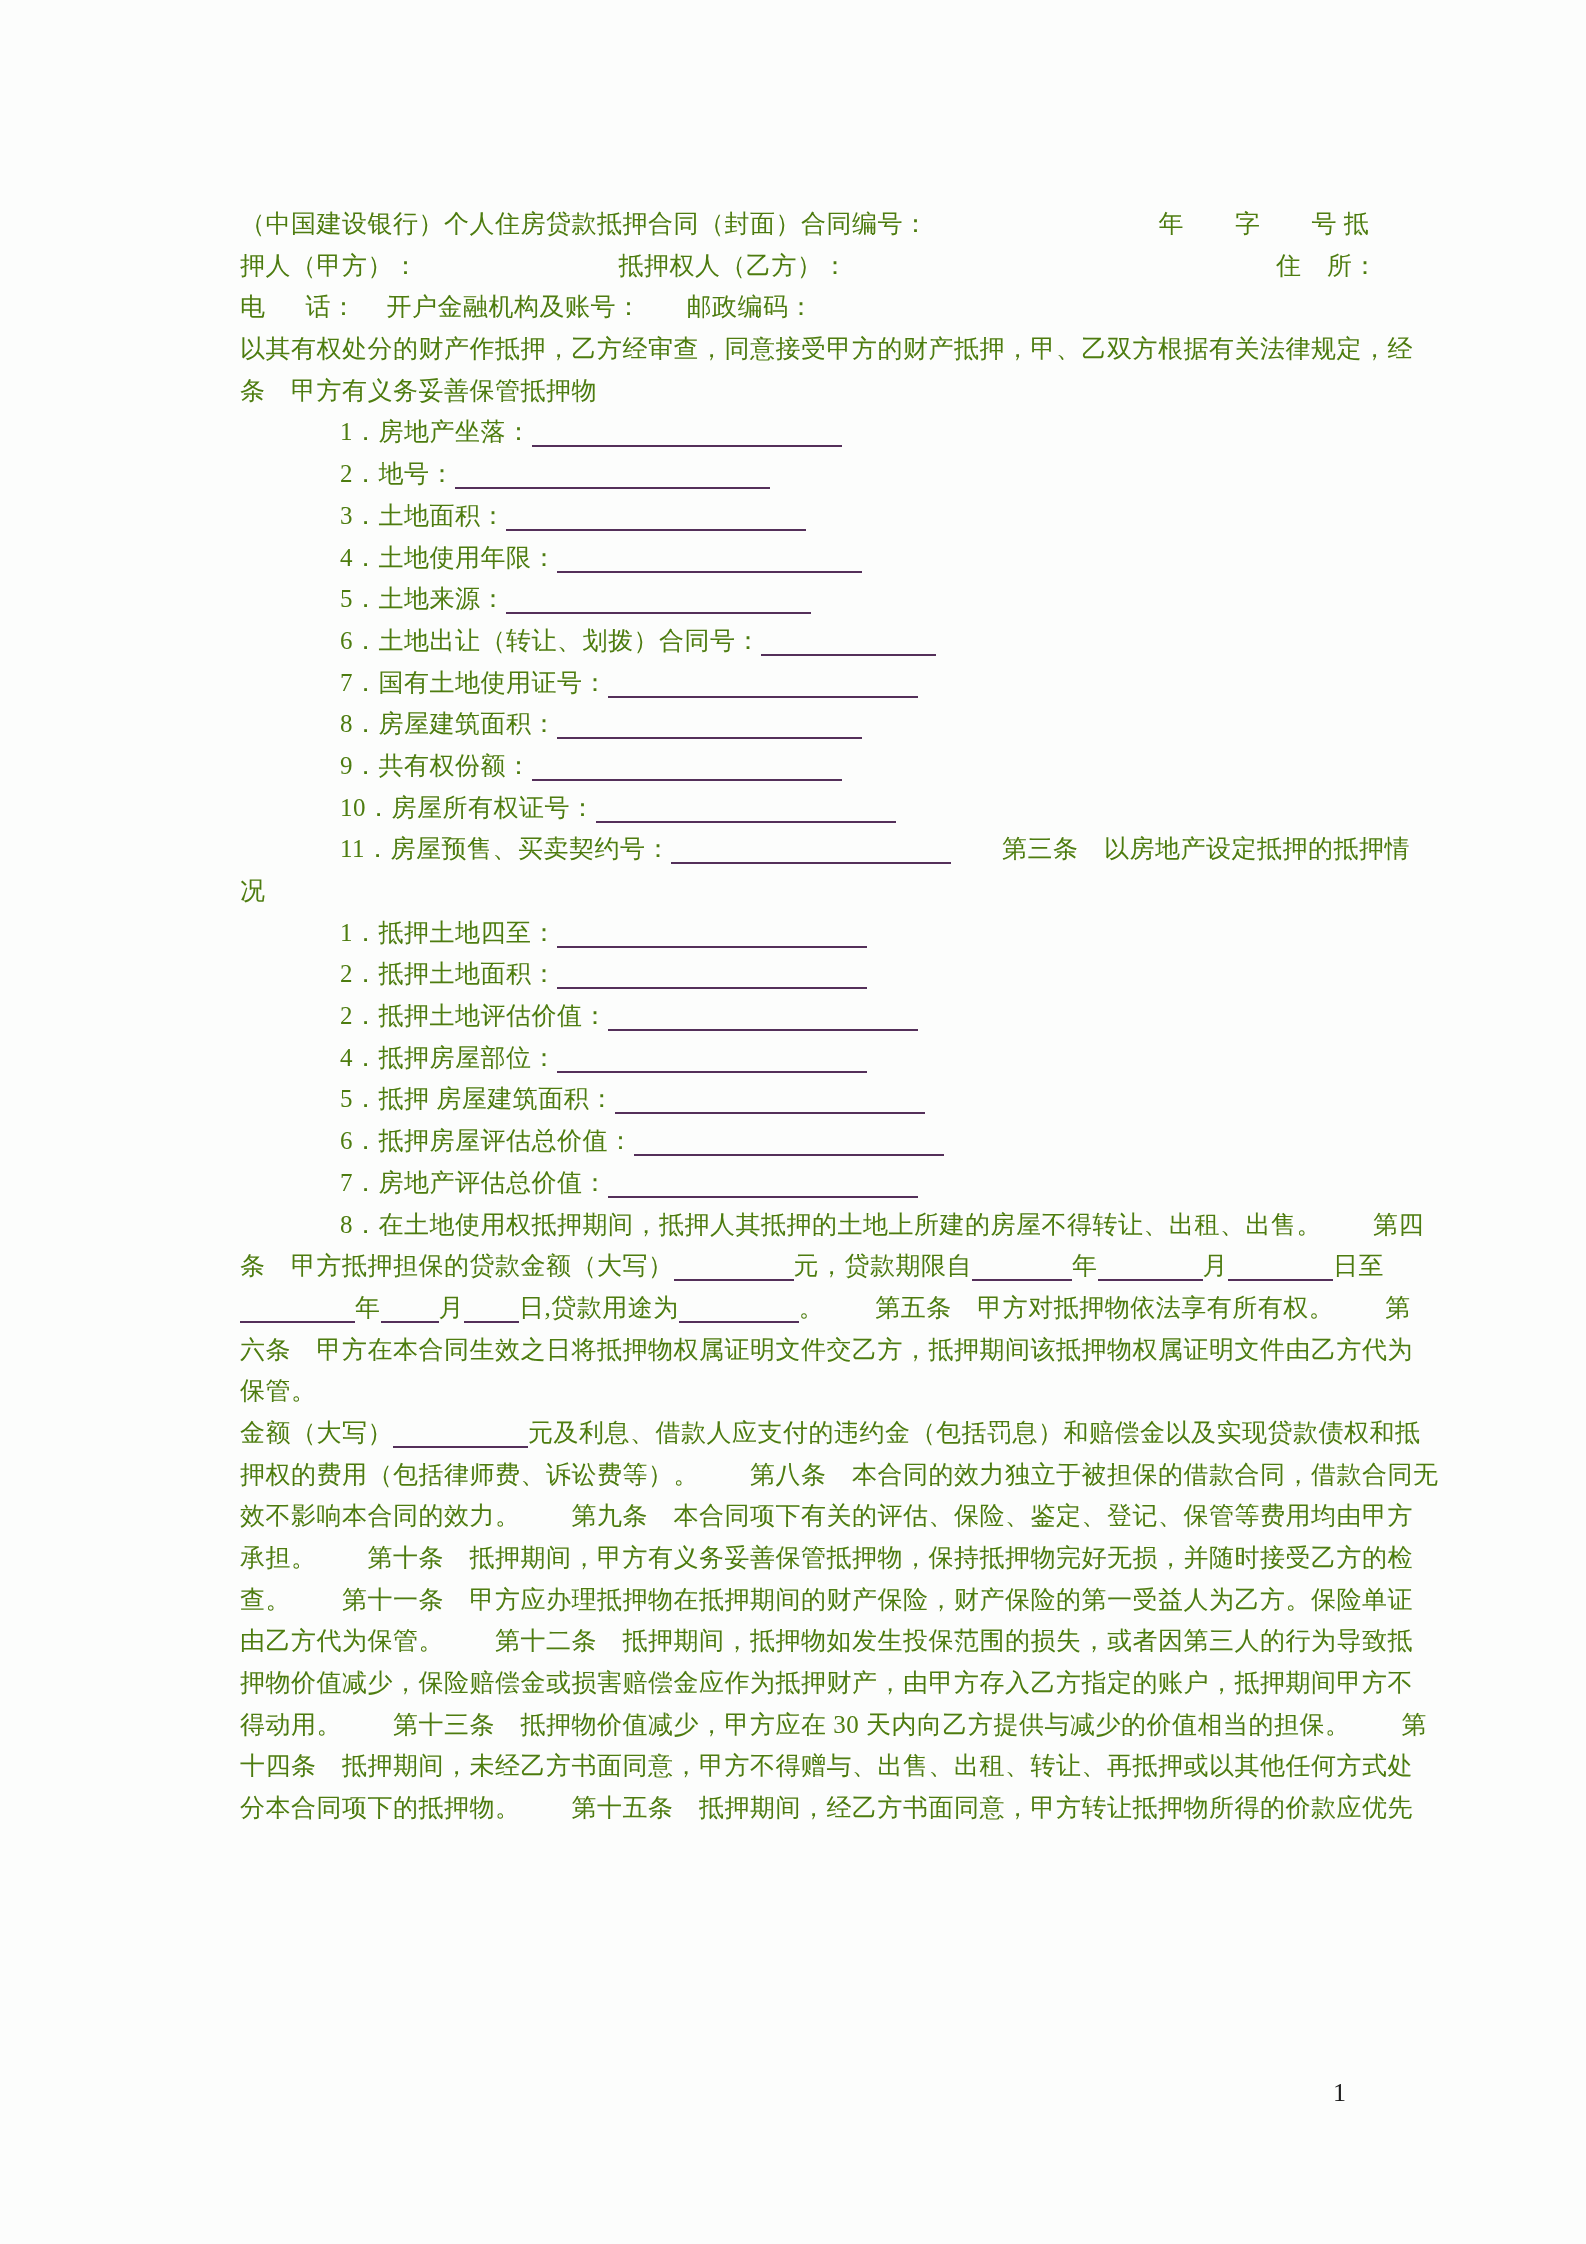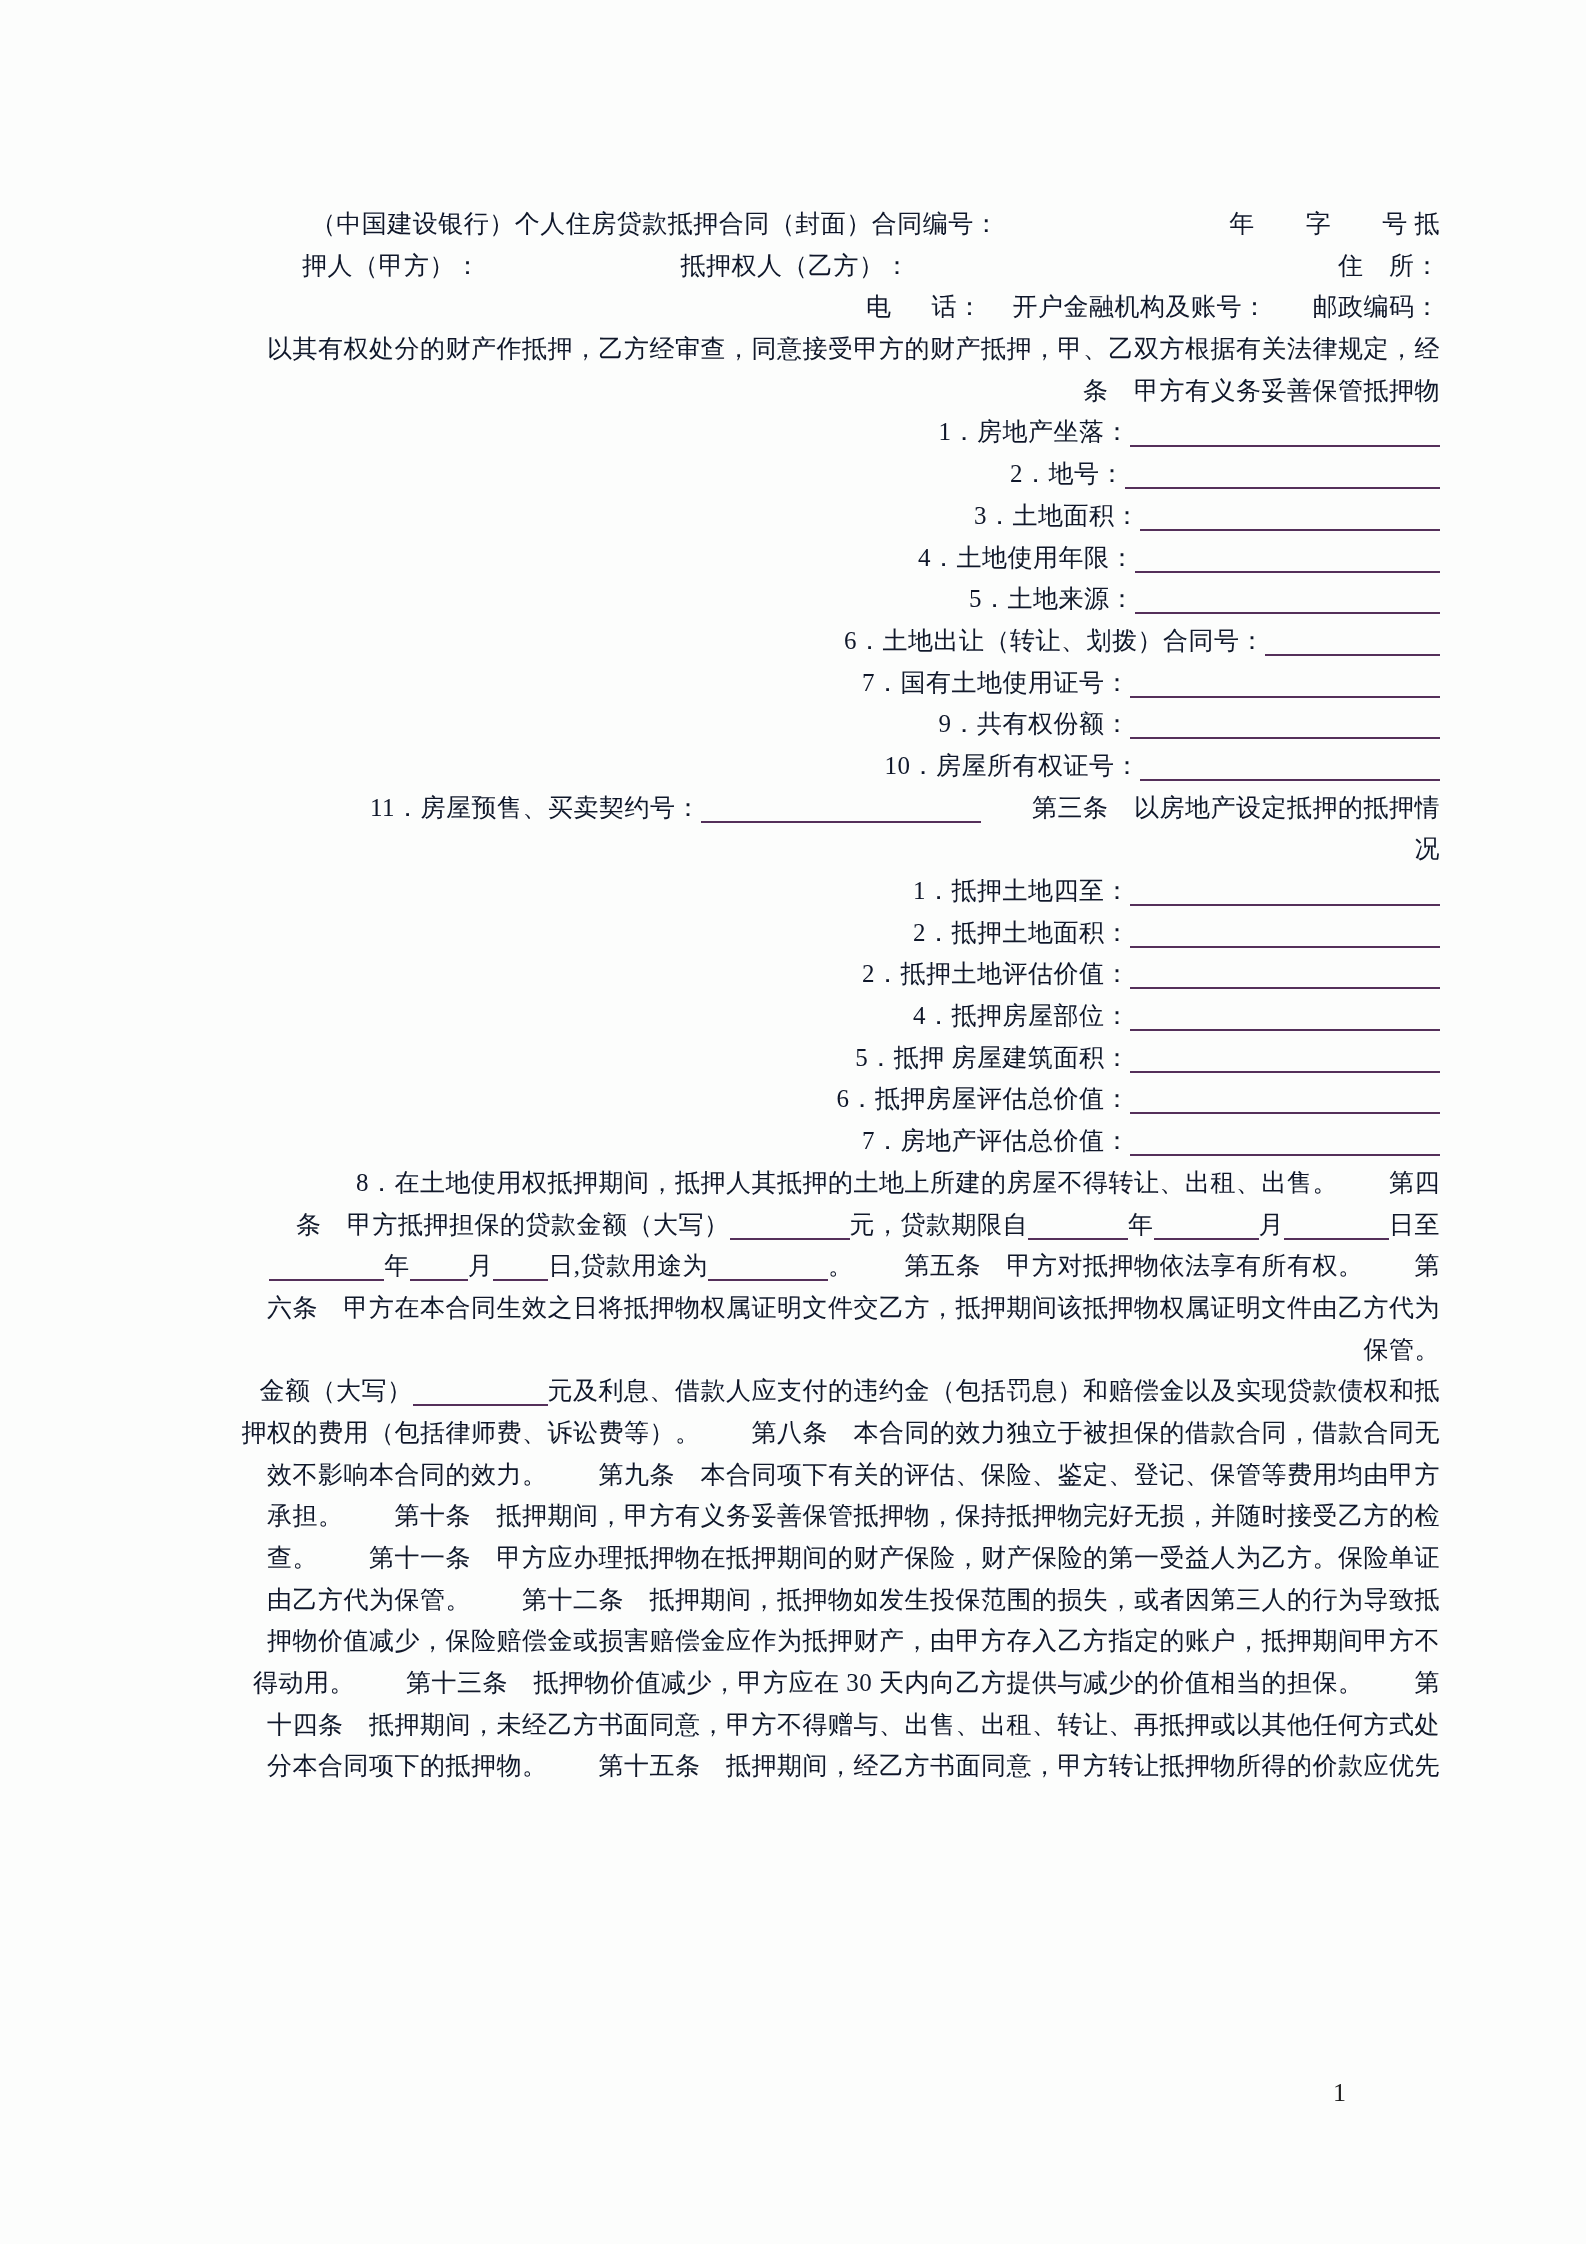--- a/index.html
+++ b/index.html
@@ -40,33 +40,34 @@
     top: 2078px;
     font-size: 26px;
     line-height: 30px;
     color: #1c1c1c;
   }
 </style>
 </head>
 <body>
 
 <div class="page" style="background: rgb(252, 253, 252);">
-  <div class="doc" style="color: #0f172a; text-align: right;">
+  <div class="doc" style="color: #4d7c0f;">
       <div class="line"><span class="t">（中国建设银行）个人住房贷款抵押合同（封面）合同编号：</span><span class="g" style="width: 230px;"></span><span class="t">年　　字　　号 抵</span></div>
       <div class="line"><span class="t">押人（甲方）：</span><span class="g" style="width: 200px;"></span><span class="t">抵押权人（乙方）：</span><span class="g" style="width: 428px;"></span><span class="t">住　所：</span></div>
       <div class="line"><span class="t">电</span><span class="g" style="width: 40px;"></span><span class="t">话：</span><span class="g" style="width: 30px;"></span><span class="t">开户金融机构及账号：</span><span class="g" style="width: 45px;"></span><span class="t">邮政编码：</span></div>
       <div class="line"><span class="t">以其有权处分的财产作抵押，乙方经审查，同意接受甲方的财产抵押，甲、乙双方根据有关法律规定，经</span></div>
       <div class="line"><span class="t">条　甲方有义务妥善保管抵押物</span></div>
       <div class="line"><span class="g" style="width: 100px;"></span><span class="t">1．房地产坐落：</span><span class="u" style="width: 310px;"></span></div>
       <div class="line"><span class="g" style="width: 100px;"></span><span class="t">2．地号：</span><span class="u" style="width: 315px;"></span></div>
       <div class="line"><span class="g" style="width: 100px;"></span><span class="t">3．土地面积：</span><span class="u" style="width: 300px;"></span></div>
       <div class="line"><span class="g" style="width: 100px;"></span><span class="t">4．土地使用年限：</span><span class="u" style="width: 305px;"></span></div>
       <div class="line"><span class="g" style="width: 100px;"></span><span class="t">5．土地来源：</span><span class="u" style="width: 305px;"></span></div>
       <div class="line"><span class="g" style="width: 100px;"></span><span class="t">6．土地出让（转让、划拨）合同号：</span><span class="u" style="width: 175px;"></span></div>
       <div class="line"><span class="g" style="width: 100px;"></span><span class="t">7．国有土地使用证号：</span><span class="u" style="width: 310px;"></span></div>
+      <div class="line"><span class="g" style="width: 100px;"></span><span class="t">8．房屋建筑面积：</span><span class="u" style="width: 305px;"></span></div>
       <div class="line"><span class="g" style="width: 100px;"></span><span class="t">9．共有权份额：</span><span class="u" style="width: 310px;"></span></div>
       <div class="line"><span class="g" style="width: 100px;"></span><span class="t">10．房屋所有权证号：</span><span class="u" style="width: 300px;"></span></div>
       <div class="line"><span class="g" style="width: 100px;"></span><span class="t">11．房屋预售、买卖契约号：</span><span class="u" style="width: 280px;"></span><span class="t">　　第三条　以房地产设定抵押的抵押情</span></div>
       <div class="line"><span class="t">况</span></div>
       <div class="line"><span class="g" style="width: 100px;"></span><span class="t">1．抵押土地四至：</span><span class="u" style="width: 310px;"></span></div>
       <div class="line"><span class="g" style="width: 100px;"></span><span class="t">2．抵押土地面积：</span><span class="u" style="width: 310px;"></span></div>
       <div class="line"><span class="g" style="width: 100px;"></span><span class="t">2．抵押土地评估价值：</span><span class="u" style="width: 310px;"></span></div>
       <div class="line"><span class="g" style="width: 100px;"></span><span class="t">4．抵押房屋部位：</span><span class="u" style="width: 310px;"></span></div>
       <div class="line"><span class="g" style="width: 100px;"></span><span class="t">5．抵押 房屋建筑面积：</span><span class="u" style="width: 310px;"></span></div>
       <div class="line"><span class="g" style="width: 100px;"></span><span class="t">6．抵押房屋评估总价值：</span><span class="u" style="width: 310px;"></span></div>

